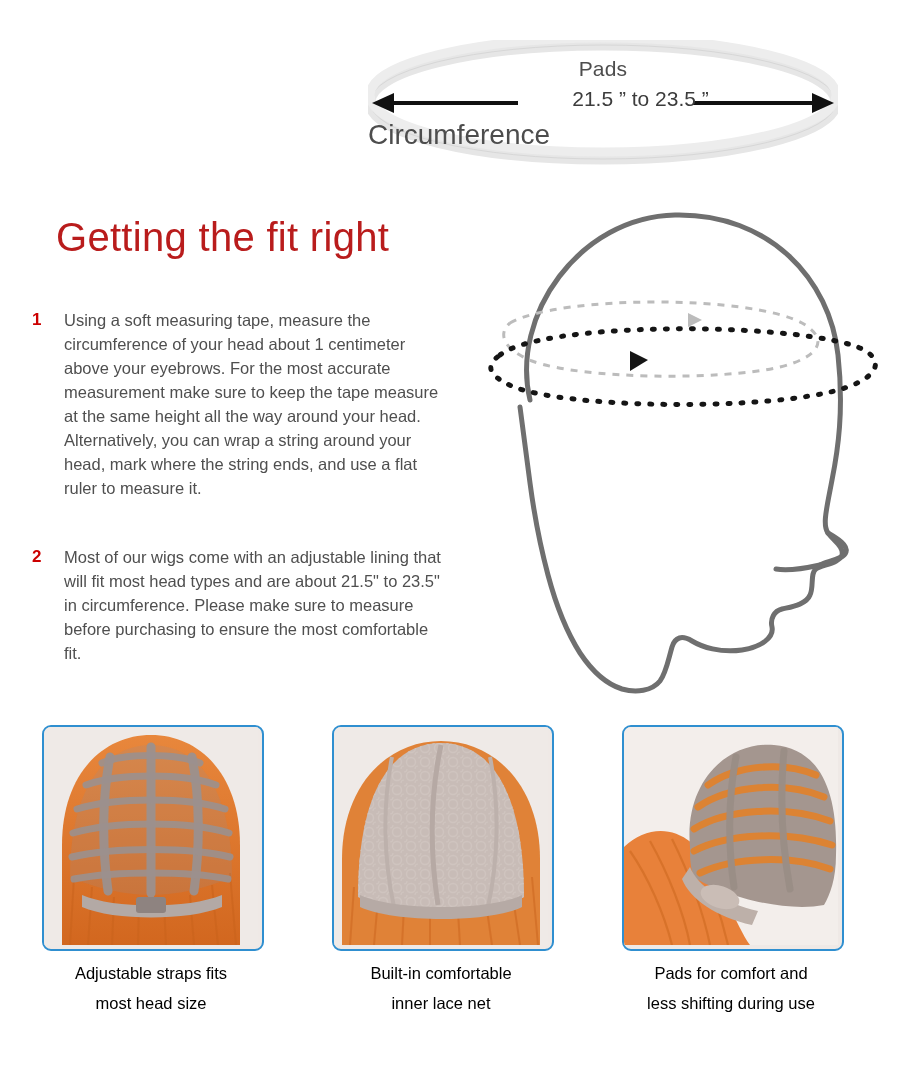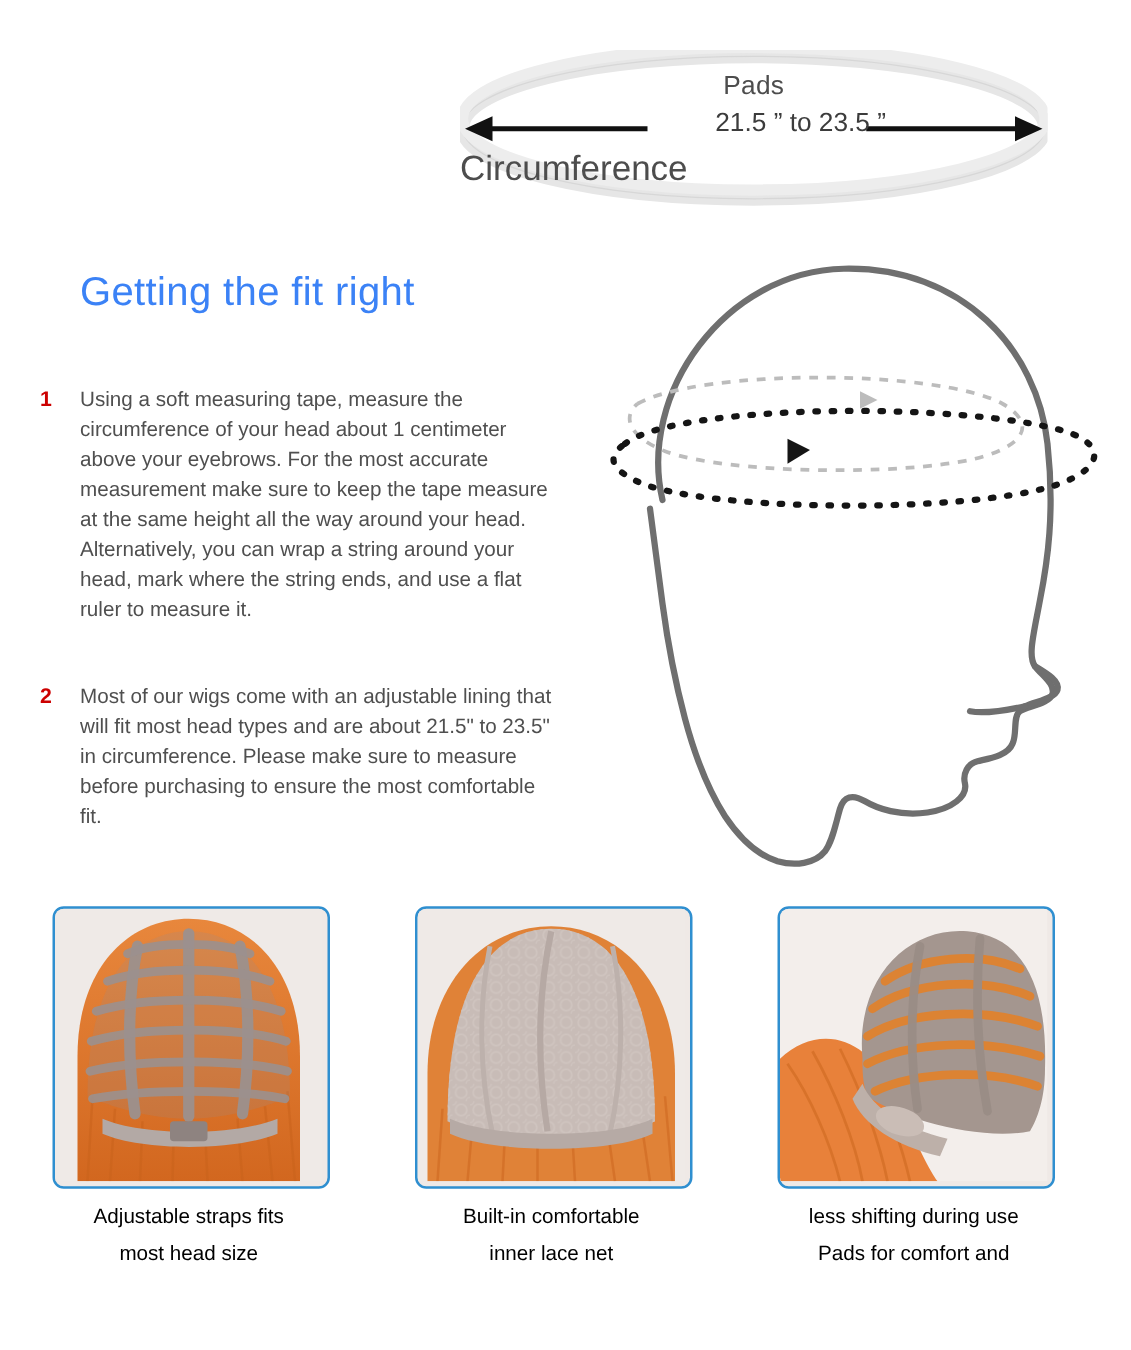--- a/index.html
+++ b/index.html
@@ -51,25 +51,25 @@
     top: 119px;
     width: 470px;
     text-align: left;
     font-size: 28px;
     color: #4d4d4d;
   }
 
   
   .heading {
     position: absolute;
-    left: 64px;
+    left: 56px;
     top: 215px;
-    font-size: 32px;
+    font-size: 40px;
     font-weight: 400;
-    color: #3b82f6;
+    color: #b91c1c;
     letter-spacing: .3px;
   }
 
   
   .step {
     position: absolute;
     width: 418px;
   }
   .step-1 { left: 32px; top: 308px; }
   .step-2 { left: 32px; top: 545px; }
@@ -342,15 +342,15 @@
 
 <div class="caption cap-1">
   <div>Adjustable straps fits</div>
   <div>most head size</div>
 </div>
 <div class="caption cap-2">
   <div>Built-in comfortable</div>
   <div>inner lace net</div>
 </div>
 <div class="caption cap-3">
+  <div>Pads for comfort and</div>
   <div>less shifting during use</div>
-  <div>Pads for comfort and</div>
 </div>
 
 </body></html>

